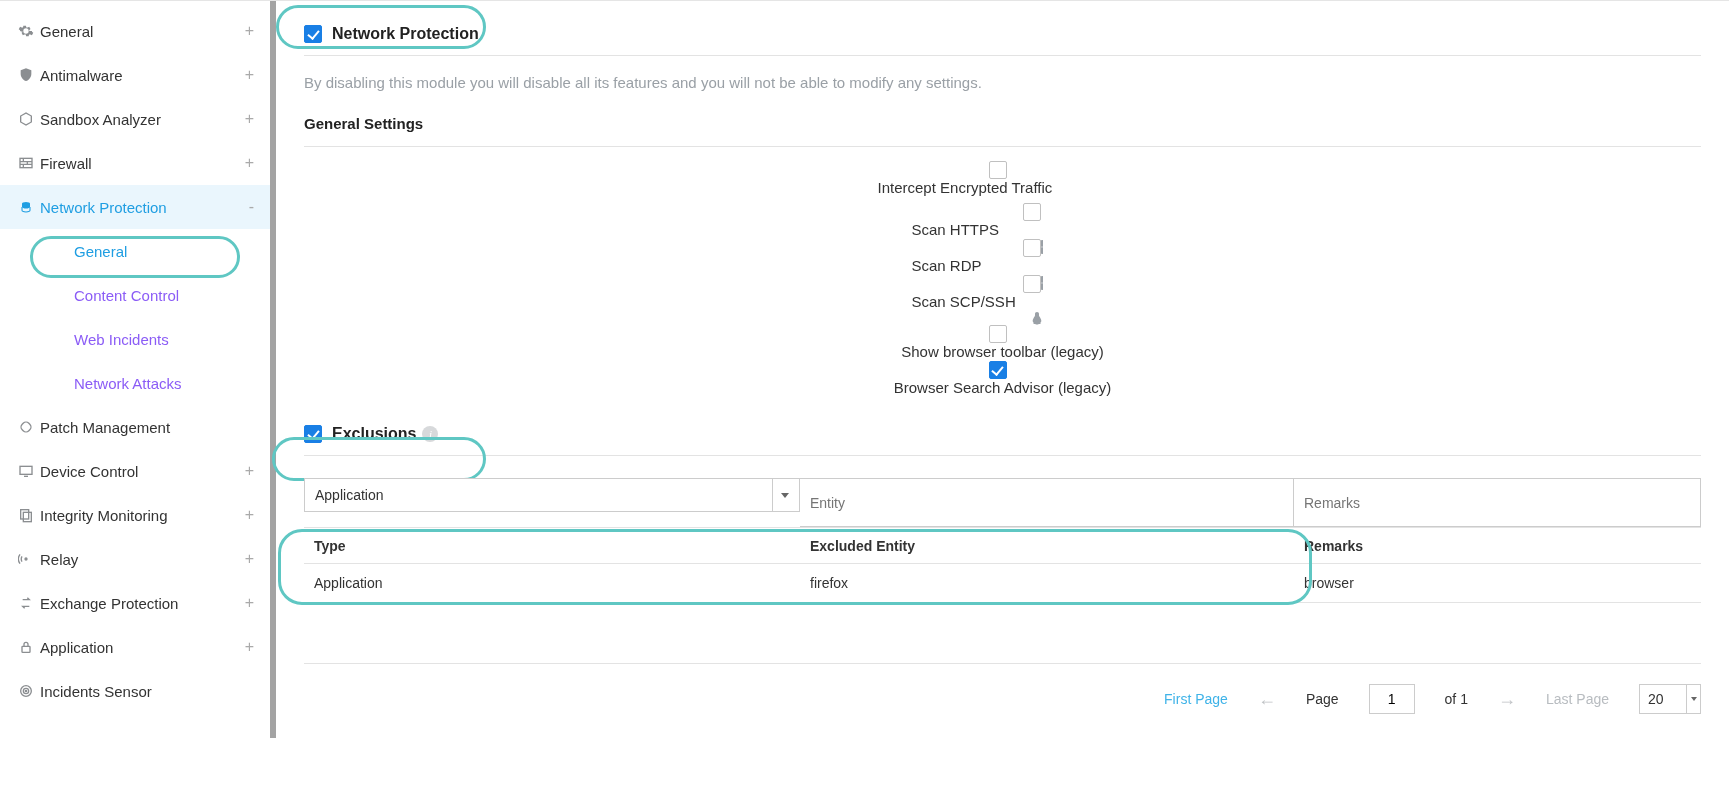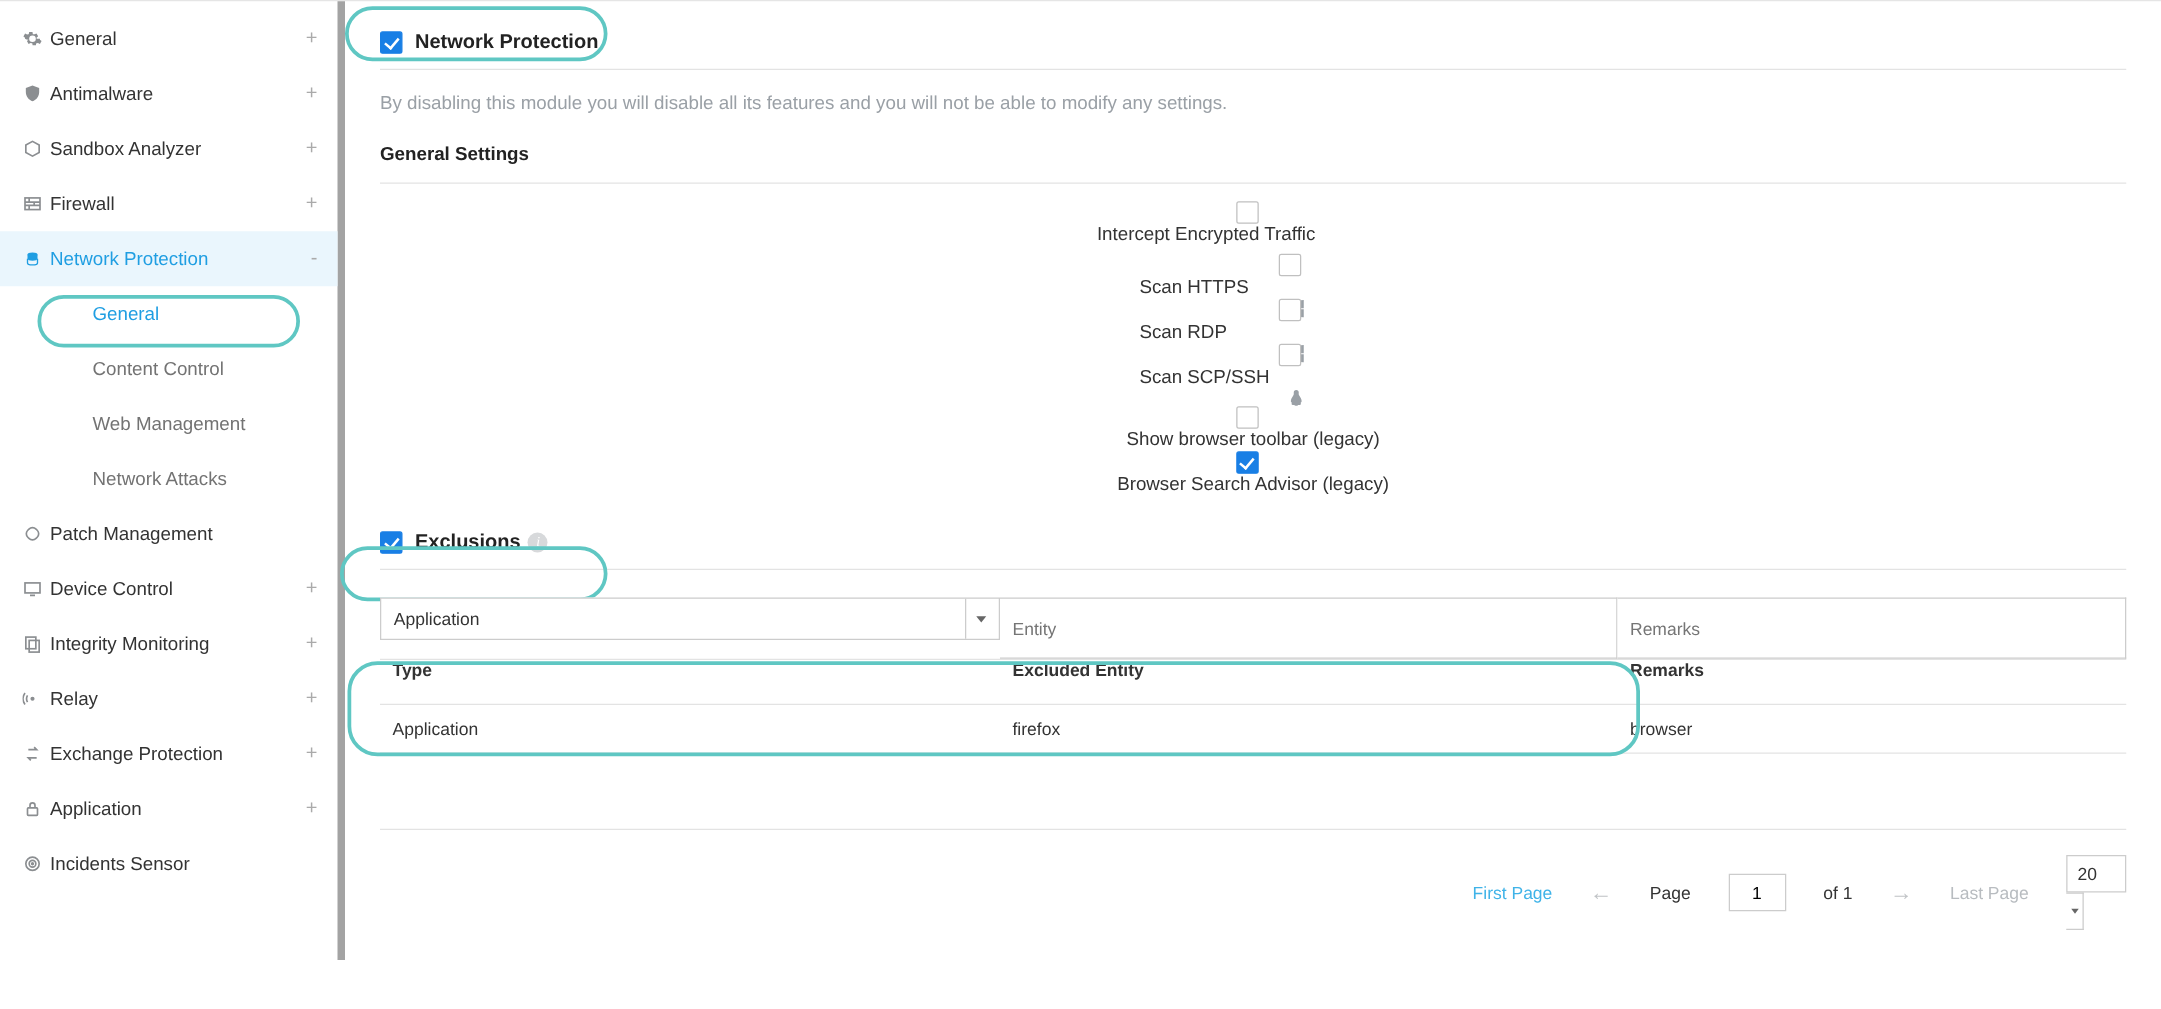--- a/index.html
+++ b/index.html
@@ -32,21 +32,21 @@
   }
   .side-item.active .icon { color:#1f9ee2; }
   .side-item .label { flex: 1; }
   .side-item .expand { color:#aaa; font-size:16px; }
   .side-sub {
     display:flex; align-items:center;
     height: 44px;
     padding-left: 74px;
     cursor:pointer;
     font-size:15px;
-    color:#737373;
+    color:#8b5cf6;
   }
   .side-sub.active { color:#1f9ee2; }
   .highlight-pill {
     border: 3px solid #5fc7c3;
     border-radius: 24px;
     position:absolute;
     pointer-events:none;
   }
   .main {
     flex:1;
@@ -101,21 +101,21 @@
   }
   .select-box .caret-sep {
     position:absolute; right:26px; top:0; bottom:0; border-left:1px solid #ccc;
   }
   .text-input {
     height:49px; border:1px solid #ccc; padding:0 10px; font-size:14px; color:#333;
     border-left:none;
   }
   .excl-table { width:100%; border-top:1px solid #e3e3e3; border-bottom:1px solid #e3e3e3; margin-bottom:20px;}
   .excl-row { display:flex; }
-  .excl-row.header { height:36px; border-bottom:1px solid #e3e3e3; align-items:flex-start;}
+  .excl-row.header { height:36px; border-bottom:1px solid #e3e3e3; align-items:center;}
   .excl-row.header > div { font-weight:700; }
   .excl-row.body { height:38px; align-items:center; }
   .excl-col1 { width:496px; padding-left:10px; }
   .excl-col2 { width:494px; padding-left:10px; }
   .excl-col3 { flex:1; padding-left:10px; }
   .pager-bar {
     display:flex; align-items:center; gap:30px; justify-content:flex-end;
     padding:20px 0 4px 0; border-top:1px solid #e3e3e3;
   }
   .pager-bar .link { color:#3fb3e8; cursor:pointer; }
@@ -191,21 +191,21 @@
       <span class="label">Network Protection</span>
       <span class="expand">-</span>
     </div>
     <div class="side-sub active">
         <span>General</span>
       </div>
     <div class="side-sub">
         <span>Content Control</span>
       </div>
     <div class="side-sub">
-        <span>Web Management</span>
+        <span>Web Incidents</span>
       </div>
     <div class="side-sub">
         <span>Network Attacks</span>
       </div>
     <div class="side-item">
       <span class="icon">
           <svg viewBox="0 0 24 24" width="16" height="16" fill="none" stroke="currentColor" stroke-width="2">
             <rect x="5" y="5" width="14" height="14" rx="6" transform="rotate(45 12 12)"></rect>
           </svg>
         </span>
@@ -359,21 +359,21 @@
     <div style="height:40px;"></div>
 
     <div class="pager-bar">
       <span class="link">First Page</span>
       <span class="arrow">←</span>
       <span>Page</span>
       <input class="page-box" value="1" style="">
       <span>of 1</span>
       <span class="arrow">→</span>
       <span class="disabled">Last Page</span>
-      <div style="display:flex;flex-direction:column;">
+      <div style="display:flex;">
         <div class="size-select">
             <span>20</span>
           </div>
         <div class="size-caret"></div>
       </div>
     </div>
 
   </div>
 </div>
 

